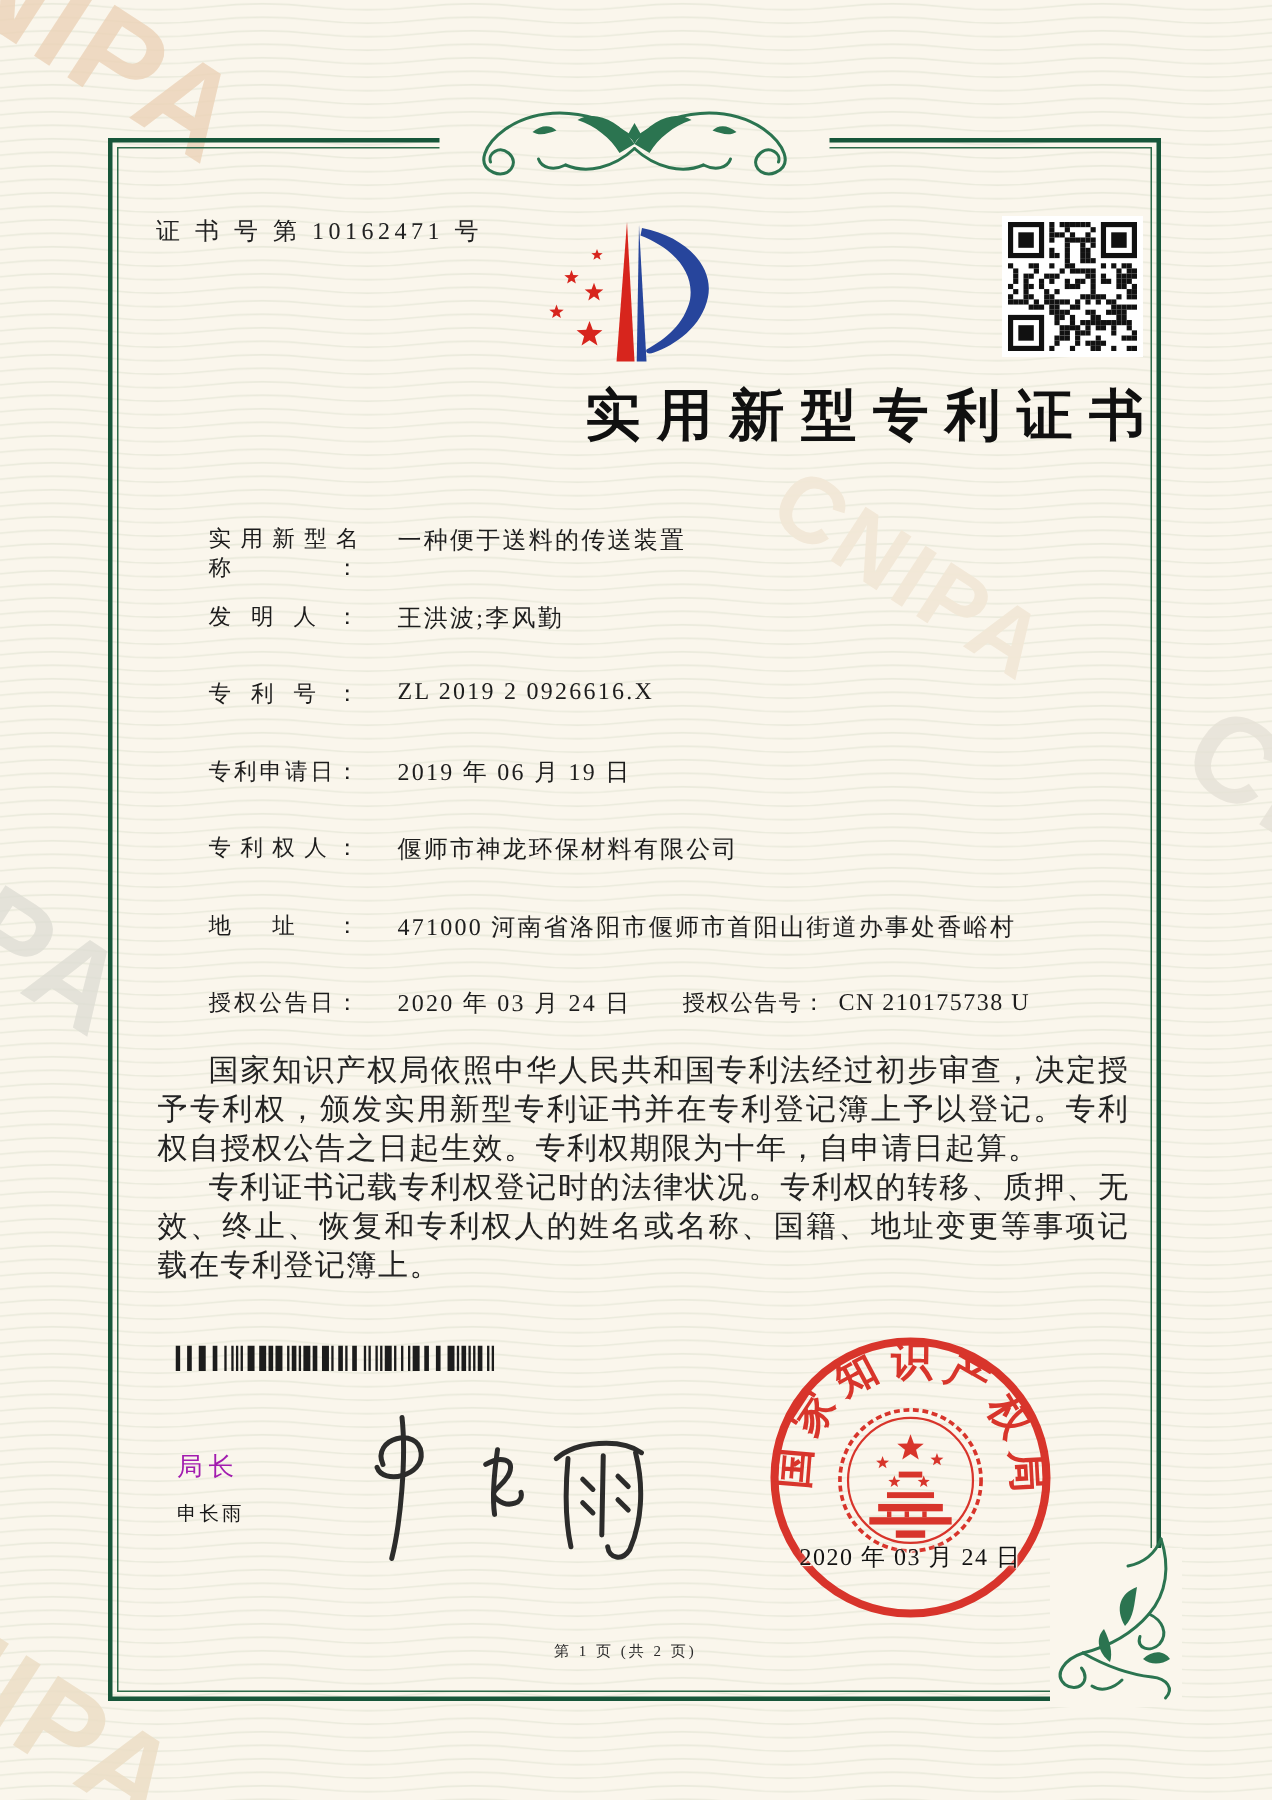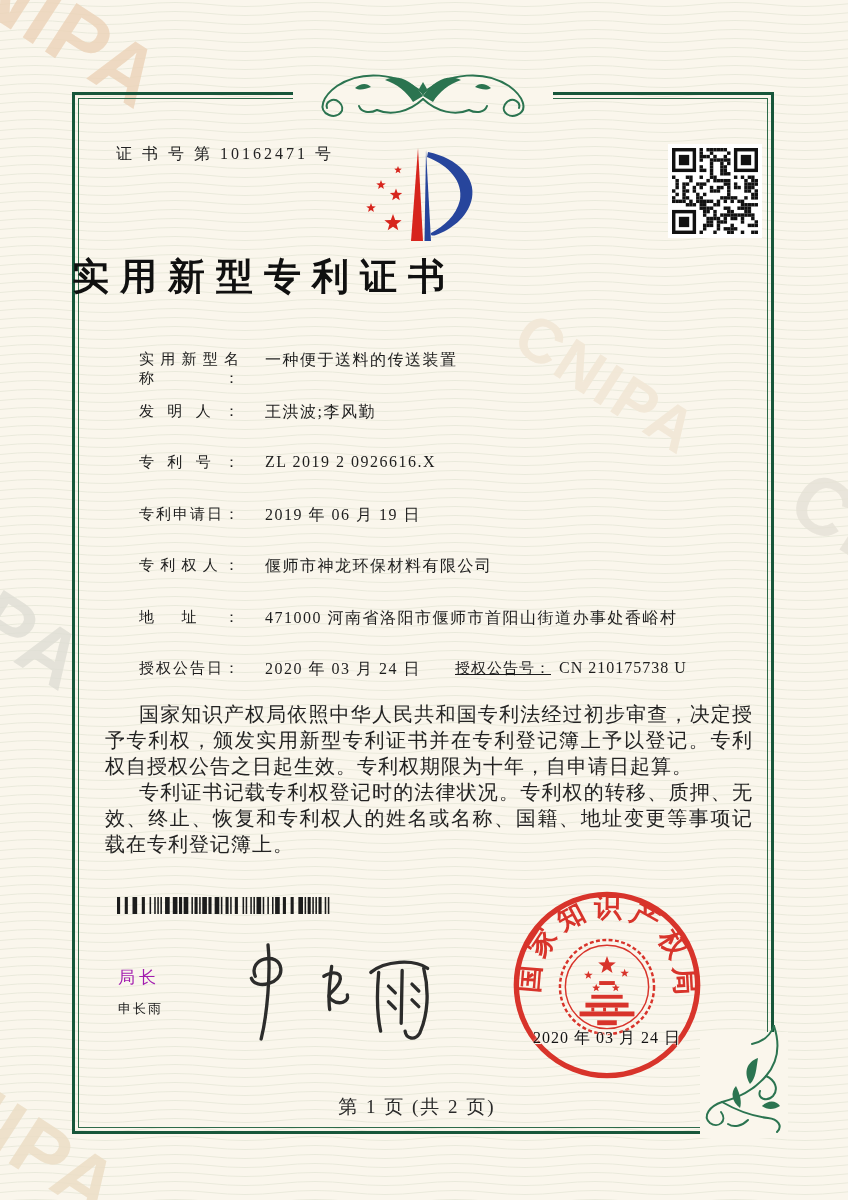--- a/index.html
+++ b/index.html
@@ -19,55 +19,55 @@
   }
   .wm1{left:-95px;top:-34px;font-size:84px;color:#ecd3b8;opacity:.8;}
   .wm2{left:505px;top:348px;font-size:62px;color:#f2e8d7;opacity:.95;}
   .wm3{left:-160px;top:555px;font-size:80px;color:#dfded5;opacity:.8;}
   .wm4{left:778px;top:515px;font-size:80px;color:#e6e2d7;opacity:.8;}
   .wm5{left:-125px;top:1082px;font-size:80px;color:#ecdec6;opacity:.85;}
   
   .frame-outer{left:72px;top:92px;width:702px;height:1042px;border:3px solid #17563a;box-sizing:border-box;}
   .frame-inner{left:78px;top:98px;width:690px;height:1030px;border:1px solid #2e6b4a;box-sizing:border-box;}
   
-  .cert-no{left:116px;top:144px;font-size:16px;letter-spacing:3px;color:#222;}
+  .cert-no{left:104px;top:144px;font-size:16px;letter-spacing:3px;color:#222;}
   .title{
-    left:72px;top:252px;width:702px;text-align:left;
+    left:72px;top:252px;width:702px;text-align:right;
     font-size:37px;font-weight:bold;letter-spacing:11px;color:#101010;
   }
   .qr-box{left:668px;top:144px;width:94px;height:94px;background:#ffffff;}
   
   .fields{left:107px;top:350px;width:645px;}
   .frow{position:relative;display:flex;align-items:flex-start;height:20.5px;margin-bottom:31px;}
   .lab{
     display:inline-block;width:100px;font-size:15px;color:#1c1c1c;
     text-align:justify;text-align-last:justify;flex:0 0 auto;margin-left:32px;
   }
   .val{margin-left:26px;font-size:16px;letter-spacing:1.5px;white-space:nowrap;}
   .fld2{position:absolute;left:348px;top:0;white-space:nowrap;}
-  .lab2{font-size:15px;letter-spacing:1px;text-decoration:underline;}
+  .lab2{font-size:15px;letter-spacing:1px;}
   .val2{margin-left:8px;font-size:16px;letter-spacing:1px;}
   
   .body-text{left:105px;top:701px;width:648px;}
   .body-text p{margin:0;font-size:20px;line-height:26px;letter-spacing:1px;text-indent:34px;color:#232323;text-align:justify;}
   
   .barcode{left:117px;top:897px;}
   
   .officer-title{left:118px;top:966px;font-size:17px;letter-spacing:4px;color:#a21caf;}
   .officer-name{left:118px;top:1000px;font-size:13px;letter-spacing:2px;color:#1a1a1a;}
   .signature{left:222px;top:938px;}
   
   .seal{left:509px;top:887px;width:196px;height:196px;}
   .seal-date{
     left:509px;top:1028px;width:196px;text-align:center;font-size:16px;
     letter-spacing:1px;color:#131313;z-index:8;
     text-shadow:0 0 3px #fbf7ee,1px 1px 0 #fbf7ee;
   }
   
-  .page-info{left:72px;top:1094px;width:690px;text-align:center;font-size:19px;letter-spacing:2px;color:#2a2a2a;}
+  .page-info{left:72px;top:1094px;width:690px;text-align:center;font-size:10px;letter-spacing:2px;color:#2a2a2a;}
   .cont-note{
     left:328px;top:1140px;font-size:15px;letter-spacing:2px;color:#262626;
     background:rgba(255,255,255,0.55);padding:4px 16px;
   }.z2{z-index:2}.z3{z-index:3}.z4{z-index:4}.z5{z-index:5}.z6{z-index:6}
 </style>
 </head>
 <body>
 
 <div class="page">
 

